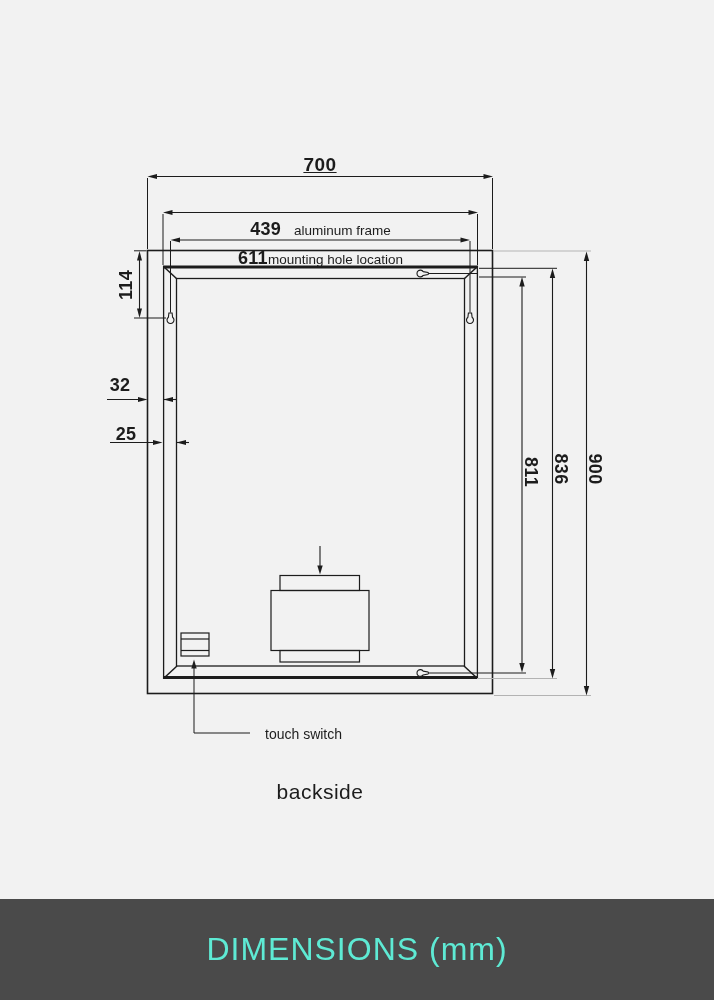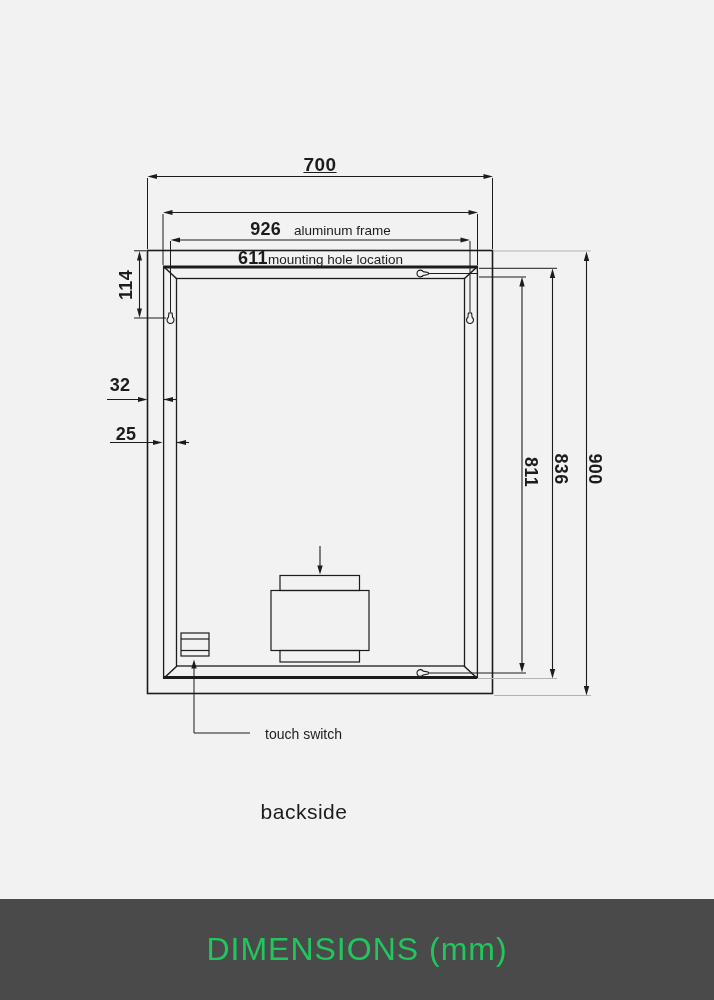--- a/index.html
+++ b/index.html
@@ -11,21 +11,21 @@
   .num-big{font-weight:bold;font-size:19px;letter-spacing:0.5px;}
   .note{font-size:13.5px;margin-top:32px;}
   .dim-row{display:flex;justify-content:center;align-items:baseline;}
   .rot{display:flex;align-items:center;justify-content:center;}
   .rot-ccw{transform:rotate(-90deg);}
   .rot-cw{transform:rotate(90deg);}
   .center-block{text-align:center;}
   .ann{font-size:14px;line-height:18.5px;}
   .backside{font-size:21px;letter-spacing:0.5px;}
   .footer{position:absolute;left:0;top:899px;width:714px;height:101px;background:#4a4a4a;display:flex;align-items:center;justify-content:center;}
-  .footer-text{color:#22c55e;font-size:32px;font-weight:300;letter-spacing:1px;}
+  .footer-text{color:#5eead4;font-size:32px;font-weight:300;letter-spacing:1px;}
 </style>
 </head>
 <body>
 
 <div class="canvas">
 
   <svg class="draw" width="714" height="1000" viewBox="0 0 714 1000">
 
     <g stroke="#1c1c1c" fill="none">
       <rect x="147.5" y="250.5" width="345" height="443" stroke-width="1.6"></rect>
@@ -122,39 +122,39 @@
       <rect x="181" y="633" width="28" height="23"></rect>
       <line x1="181" y1="639" x2="209" y2="639"></line>
       <line x1="181" y1="650.5" x2="209" y2="650.5"></line>
       <polyline points="194,668 194,733 250,733" stroke-width="1"></polyline>
     </g>
   </svg>
 
   <div class="lbl num-big center-block" style="left:147px;top:154px;width:346px;text-decoration:underline;">700</div>
 
   <div class="lbl dim-row" style="left:163px;top:191px;width:315px;gap:13px;">
-    <span class="num">926</span>
+    <span class="num">439</span>
     <span class="note">aluminum frame</span>
   </div>
 
   <div class="lbl dim-row" style="left:163px;top:220px;width:315px;">
     <span class="num">611</span>
     <span class="note">mounting hole location</span>
   </div>
 
   <div class="lbl num rot rot-ccw" style="left:108px;top:270px;width:36px;height:30px;">114</div>
   <div class="lbl num center-block" style="left:103px;top:375px;width:34px;">32</div>
   <div class="lbl num center-block" style="left:109px;top:424px;width:34px;">25</div>
 
   <div class="lbl num rot rot-cw" style="left:509px;top:458px;width:44px;height:28px;">811</div>
   <div class="lbl num rot rot-cw" style="left:539px;top:455px;width:44px;height:28px;">836</div>
   <div class="lbl num rot rot-cw" style="left:573px;top:455px;width:44px;height:28px;">900</div>
 
 
   <div class="lbl ann" style="left:265px;top:725px;">touch switch</div>
 
-  <div class="lbl backside center-block" style="left:131px;top:780px;width:346px;margin-top:20px;">backside</div>
+  <div class="lbl backside center-block" style="left:147px;top:780px;width:346px;">backside</div>
 
   <div class="footer">
     <span class="footer-text">DIMENSIONS (mm)</span>
   </div>
 
 </div>
 
 </body></html>

